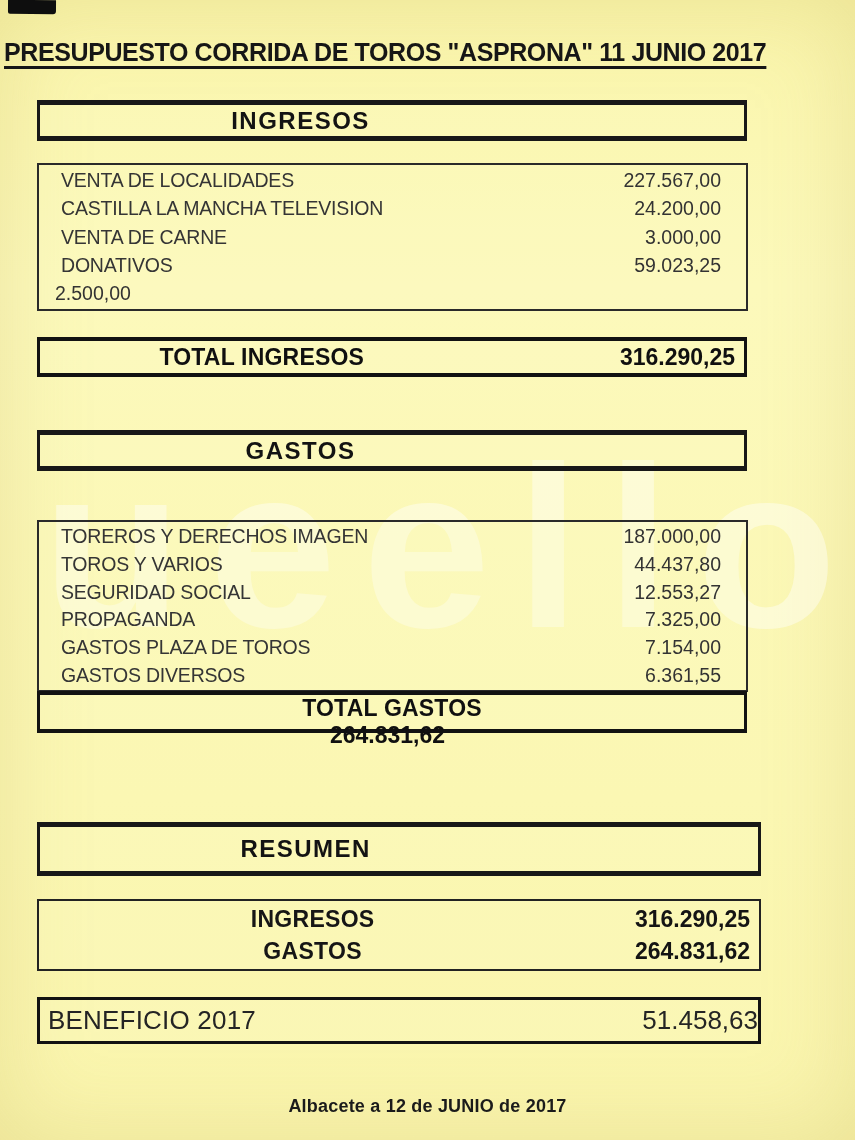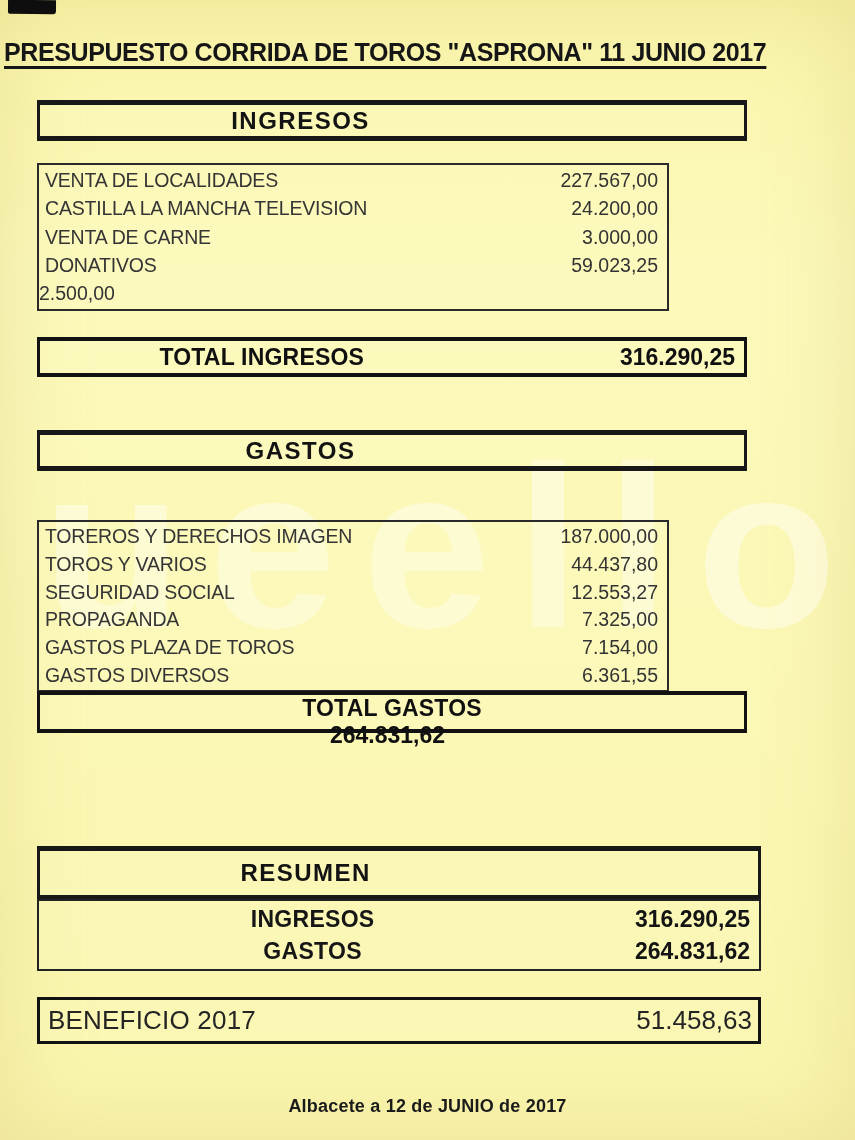--- a/index.html
+++ b/index.html
@@ -36,24 +36,24 @@
   .header-box {
     left: 37px; width: 710px; height: 41px;
     border: 3px solid #181818; border-top-width: 5px; border-bottom-width: 5px;
     display: flex; align-items: center;
   }
   .header-label {
     width: 74%; text-align: center;
     font-size: 24px; font-weight: 700; letter-spacing: 1.5px; color: #131313;
   }
   .items-box {
-    left: 37px; width: 632px;
+    left: 37px; width: 711px;
     border: 2px solid #2a2a2a;
     display: flex; flex-direction: column; justify-content: space-around;
-    padding: 1px 0;
+    padding: 1px 16px;
   }
   .item-row { display: flex; align-items: center; flex: 1; }
   .item-label {
     flex: 1; padding-left: 6px;
     font-size: 19.5px; letter-spacing: -0.2px; color: #353535;
   }
   .item-amount {
     padding-right: 9px; font-size: 19.5px; color: #333; text-align: center;
   }
   .total-box {
@@ -87,21 +87,21 @@
   .beneficio-box {
     left: 37px; width: 724px; height: 47px;
     border: 3px solid #121212;
     display: flex; align-items: center;
   }
   .beneficio-label {
     flex: 1; padding-left: 8px;
     font-size: 26px; font-weight: 400; letter-spacing: 0.2px; color: #242424;
   }
   .beneficio-amount {
-    padding-right: 6px; font-size: 26px; font-weight: 400; color: #242424;
+    padding-right: 0; font-size: 26px; font-weight: 400; color: #242424;
   }
   .doc-footer {
     position: absolute; left: 0; top: 1096px; width: 855px;
     text-align: center; font-size: 18px; font-weight: 700; color: #1b1b1b;
     letter-spacing: 0.2px;
   }
 </style>
 </head>
 <body>
 
@@ -173,21 +173,21 @@
       <span class="item-label">GASTOS DIVERSOS</span>
       <span class="item-amount">6.361,55</span>
     </div>
   </div>
 
   <div class="box total-box" style="top:691px; height:42px;flex-direction:column;">
     <span class="total-label">TOTAL GASTOS</span>
     <span class="total-amount">264.831,62</span>
   </div>
 
-  <div class="box header-box resumen-header" style="top:822px;margin-top:24px;">
+  <div class="box header-box resumen-header" style="top:822px;">
     <span class="header-label">RESUMEN</span>
   </div>
 
   <div class="box resumen-table" style="top:899px;">
     <div class="resumen-row">
       <span class="resumen-label">INGRESOS</span>
       <span class="resumen-amount">316.290,25</span>
     </div>
     <div class="resumen-row">
       <span class="resumen-label">GASTOS</span>

